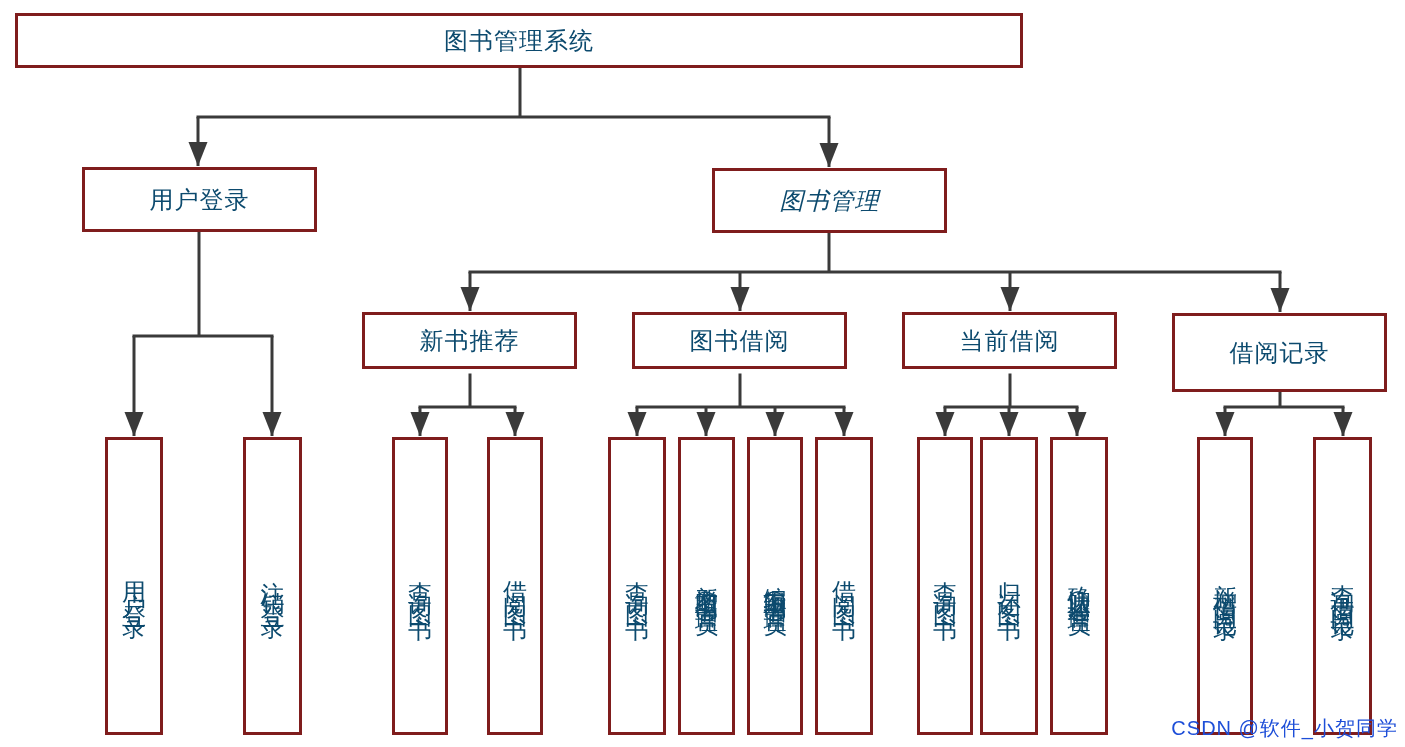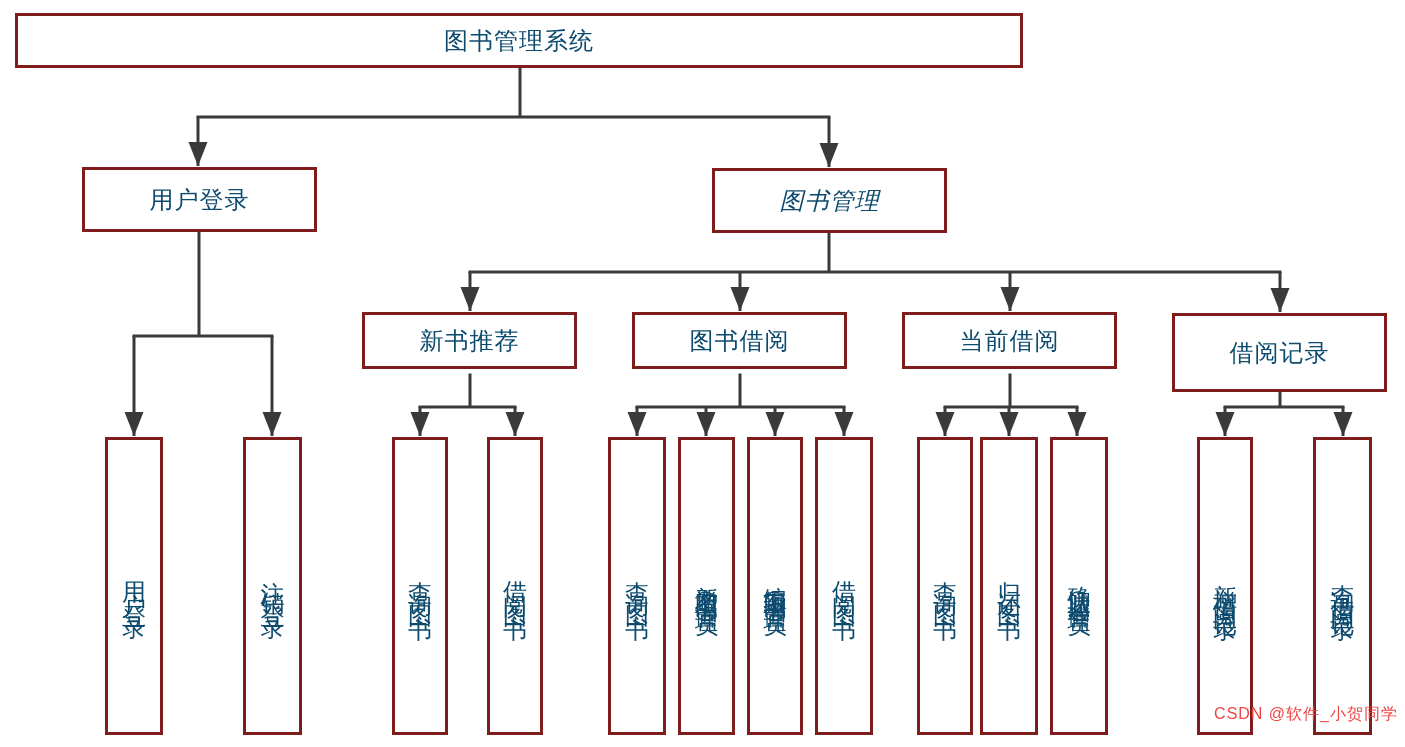--- a/index.html
+++ b/index.html
@@ -21,22 +21,22 @@
   .l3a   { left:362px; }  .l3b { left:632px; }  .l3c { left:902px; }  .l3d { left:1172px; top:313px; height:79px; }
   .leaf  { top:437px; height:298px; letter-spacing:0; }
   .v {
     display:block; writing-mode:vertical-rl; text-orientation:mixed;
     font-size:24px; line-height:1;
   }
   .short .v { letter-spacing:12px; }
   .mid   .v { letter-spacing:7px;  }
   .long  .v { letter-spacing:4px; font-size:23px; }
   .watermark {
-    position:absolute; right:7px; bottom:22px;
-    font-size:16px; color:#ef4444; letter-spacing:1px;
+    position:absolute; right:7px; bottom:5px;
+    font-size:20px; color:#1d4ed8; letter-spacing:1px;
   }
 </style>
 </head>
 <body>
 
 <div class="stage">
 
   <svg class="wires" viewBox="0 0 1405 747" aria-hidden="true">
     <defs>
       <marker id="arw" markerUnits="userSpaceOnUse" markerWidth="26" markerHeight="22" refX="24" refY="9.5" orient="auto">

